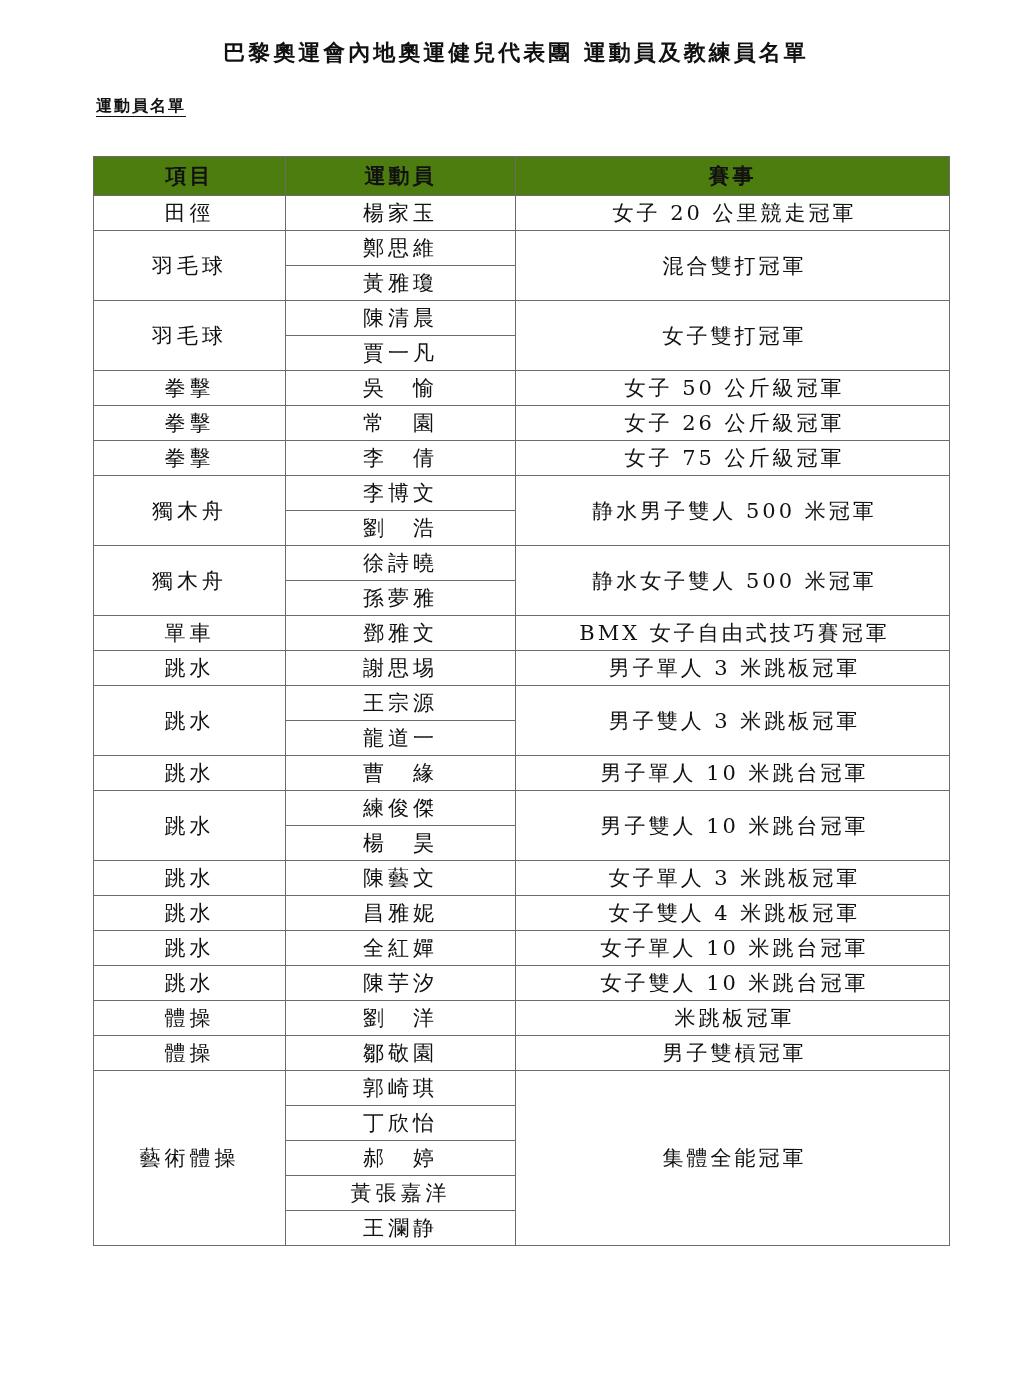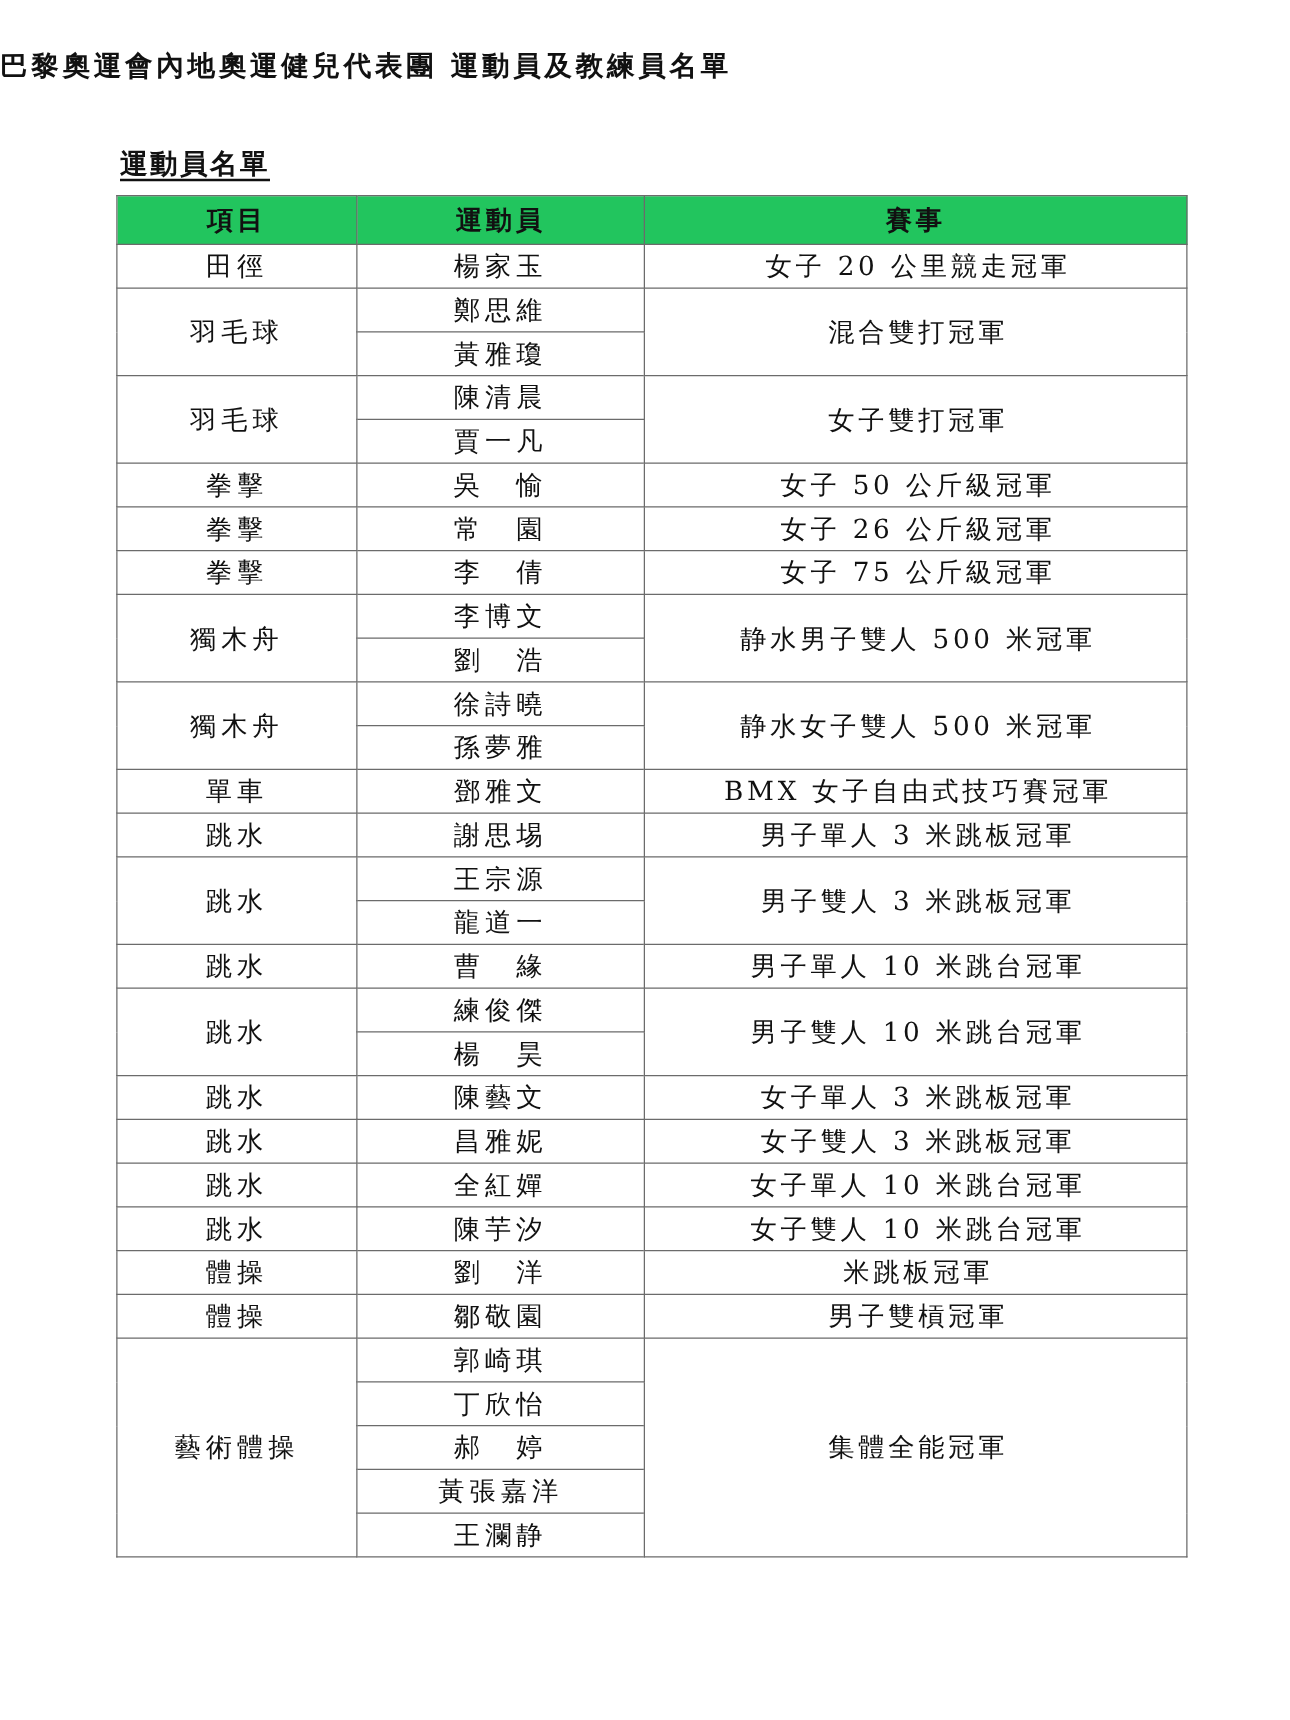--- a/index.html
+++ b/index.html
@@ -1,21 +1,21 @@
 <!DOCTYPE html>
 <html><head>
 <meta charset="utf-8">
 <style>
   html, body { margin:0; padding:0; background:#ffffff; }
   body { width:1032px; height:1376px; position:relative; font-family:"DejaVu Serif","Liberation Serif",serif; color:#111; }
-  .title { position:absolute; top:38px; left:0; width:1032px; text-align:left; font-size:22px; font-weight:bold; letter-spacing:3px; font-family:"DejaVu Sans","Liberation Sans",sans-serif; }
-  .section { position:absolute; top:116px; left:96px; font-size:22px; font-weight:bold; letter-spacing:2px; text-decoration:underline; text-underline-offset:5px; font-family:"DejaVu Sans","Liberation Sans",sans-serif; }
+  .title { position:absolute; top:38px; left:0; width:1032px; text-align:center; font-size:22px; font-weight:bold; letter-spacing:3px; font-family:"DejaVu Sans","Liberation Sans",sans-serif; }
+  .section { position:absolute; top:96px; left:96px; font-size:16px; font-weight:bold; letter-spacing:2px; text-decoration:underline; text-underline-offset:5px; font-family:"DejaVu Sans","Liberation Sans",sans-serif; }
   table { position:absolute; top:156px; left:93px; width:857px; border-collapse:collapse; table-layout:fixed; }
   td, th { border:1.5px solid #6b6b6b; padding:0; height:34px; font-size:21px; font-weight:normal; letter-spacing:4px; white-space:nowrap; }
-  th { background:#22c55e; font-weight:bold; height:38px; font-family:"DejaVu Sans","Liberation Sans",sans-serif; letter-spacing:3px; }
+  th { background:#4d7c0f; font-weight:bold; height:38px; font-family:"DejaVu Sans","Liberation Sans",sans-serif; letter-spacing:3px; }
   .c1 { width:191px; text-align:center; }
   .c2 { width:229px; text-align:center;margin-top:15px; }
   .c3 { text-align:center; padding-left:4px; letter-spacing:3px; }
 </style>
 </head>
 <body>
 
 <div class="title">巴黎奧運會內地奧運健兒代表團 運動員及教練員名單</div>
 <div class="section">運動員名單</div>
 
@@ -123,21 +123,21 @@
       <td class="c2">楊　昊</td>
     </tr>
 
     <tr>
       <td class="c1">跳水</td>
       <td class="c2" rowspan="2">陳藝文</td>
       <td class="c3">女子單人 3 米跳板冠軍</td>
     </tr>
     <tr>
       <td class="c1" rowspan="2">跳水</td>
-      <td class="c3" rowspan="2">女子雙人 3 米跳板冠軍</td>
+      <td class="c3" rowspan="2">女子雙人 4 米跳板冠軍</td>
     </tr>
     <tr>
       <td class="c2">昌雅妮</td>
     </tr>
 
     <tr>
       <td class="c1">跳水</td>
       <td class="c2" rowspan="2">全紅嬋</td>
       <td class="c3">女子單人 10 米跳台冠軍</td>
     </tr>

